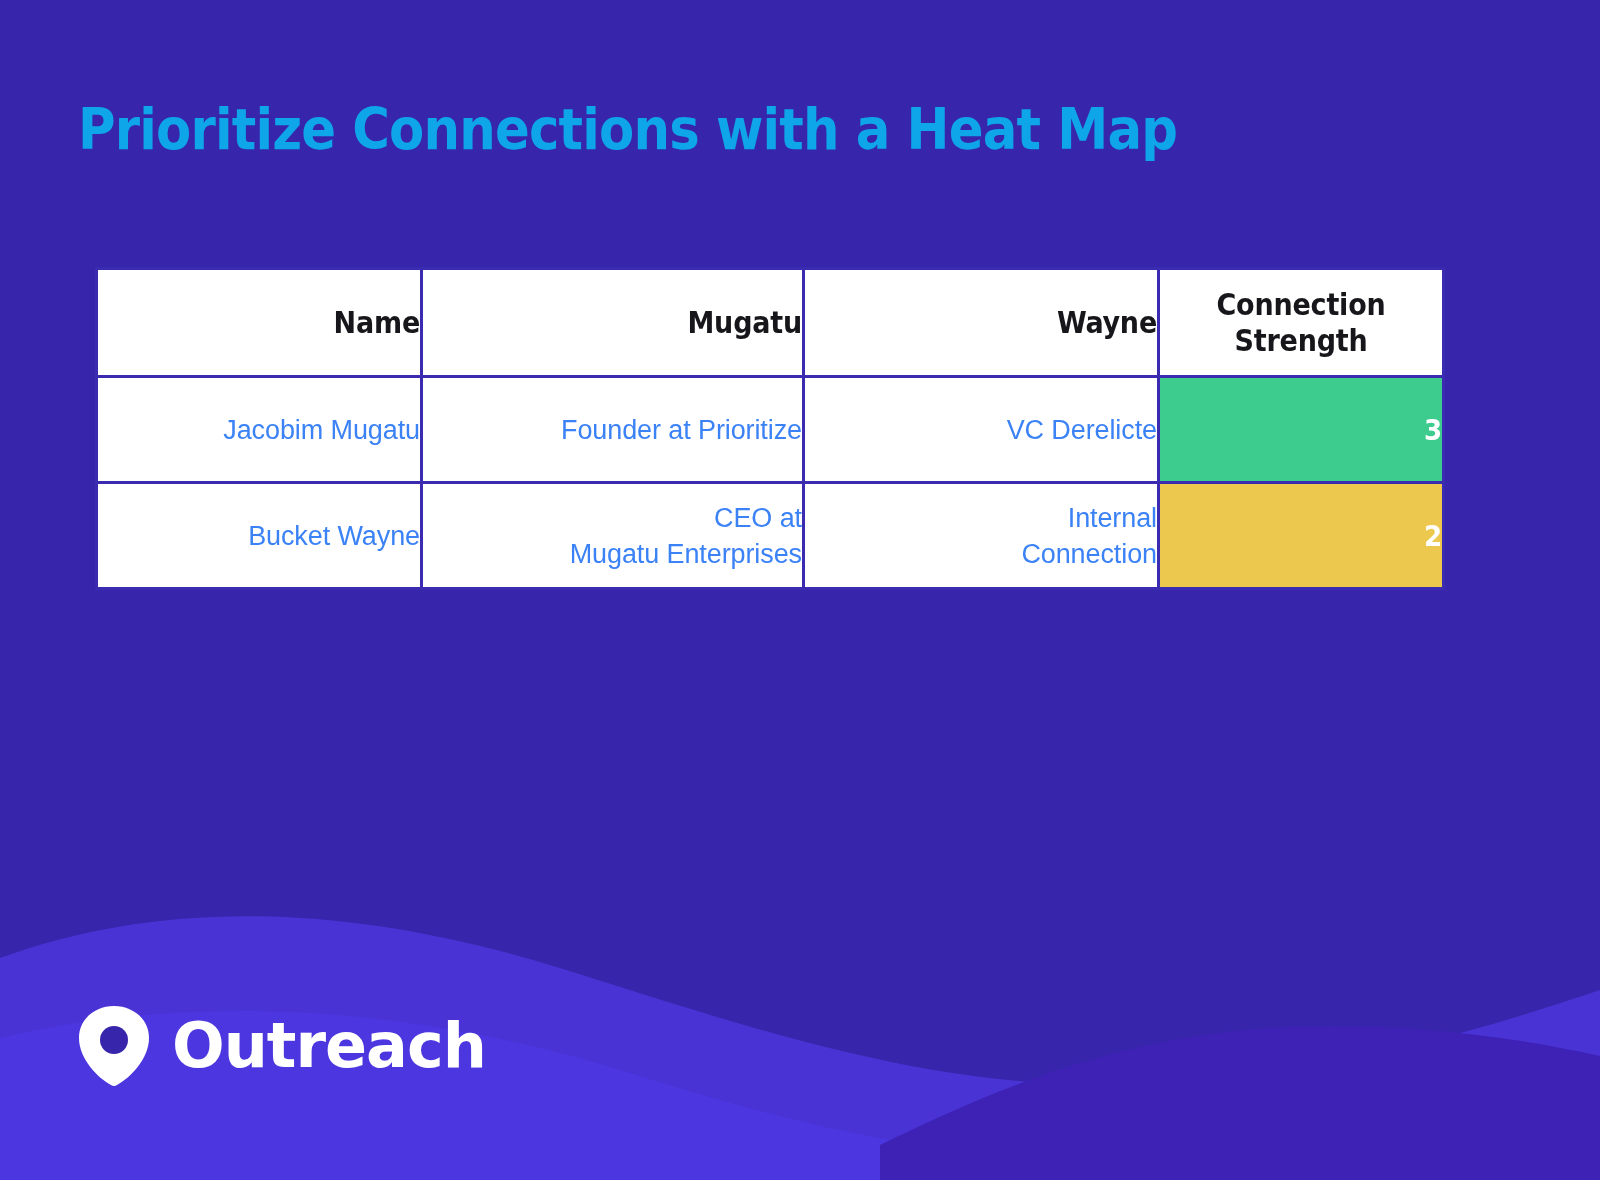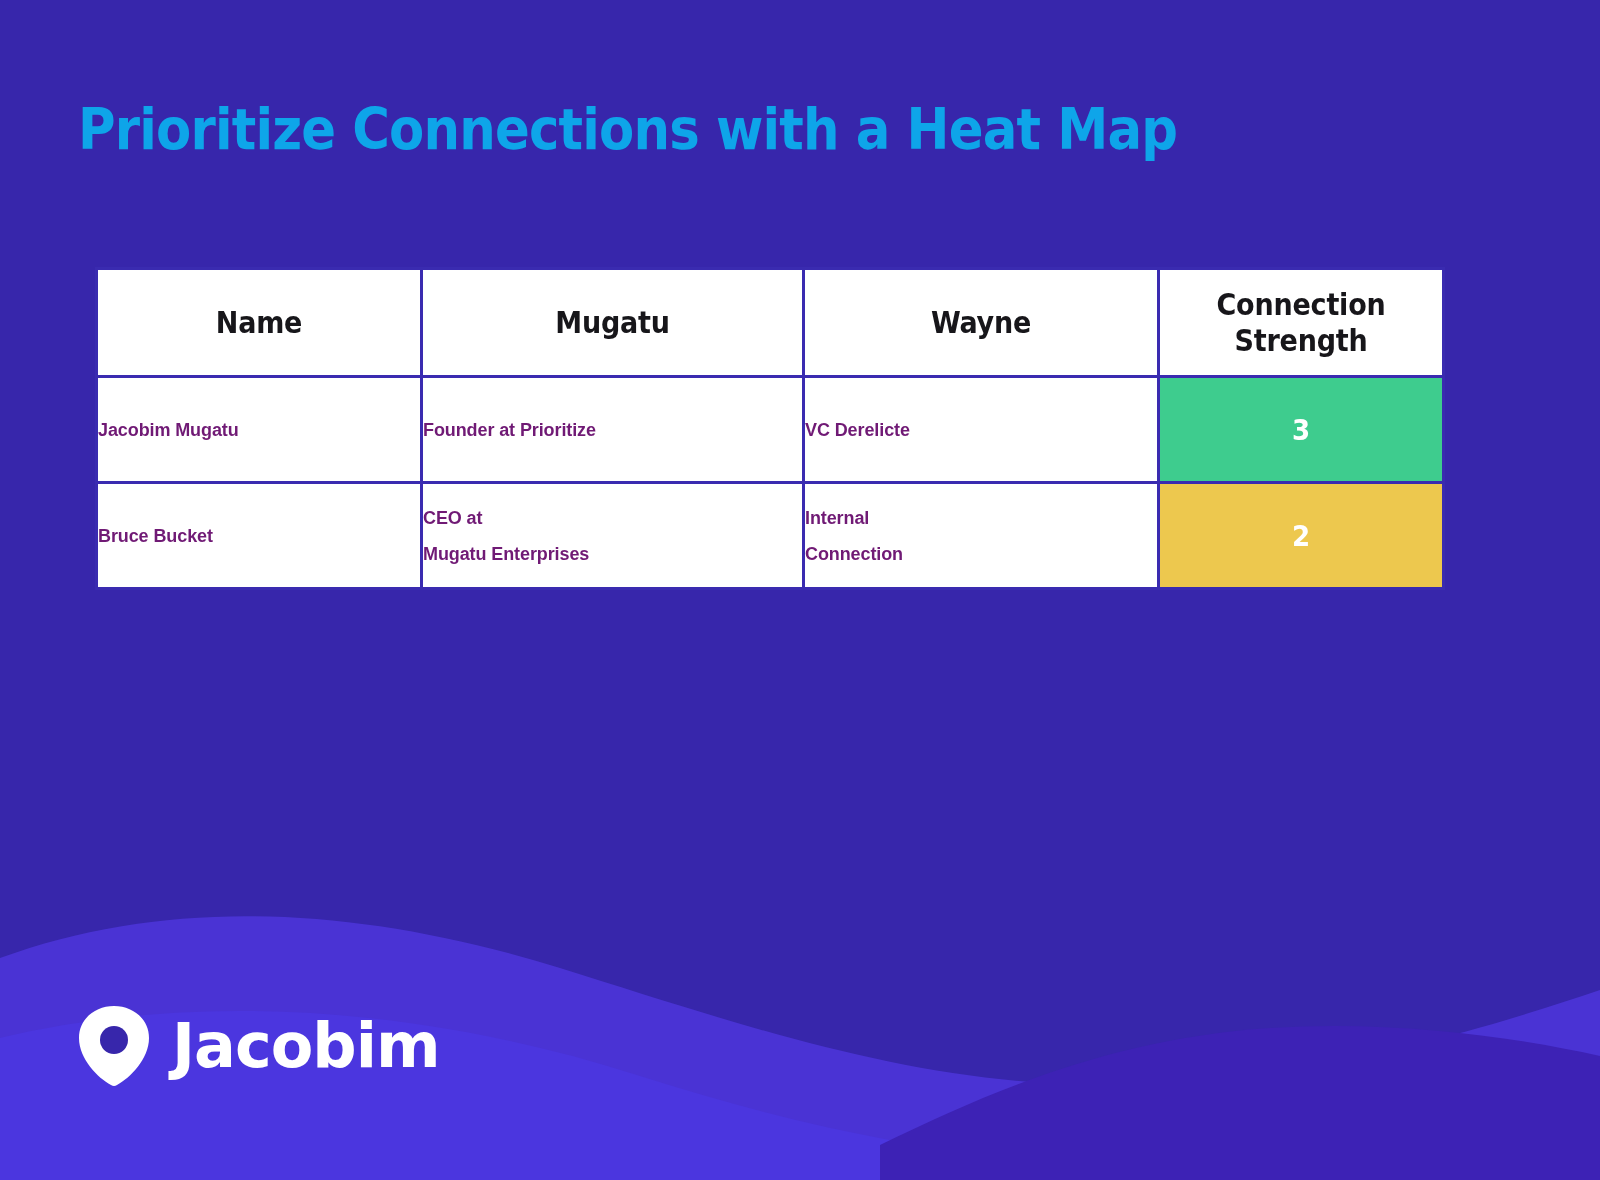--- a/index.html
+++ b/index.html
@@ -57,20 +57,21 @@
     top: 267px;
     width: 1347px;
     border-collapse: collapse;
     table-layout: fixed;
   }
   .table td, .table th {
     border: 3px solid #3a2bb0;
     background: #ffffff;
     padding: 0;
     vertical-align: middle;
+    text-align: right;
   }
 
   .col-name    { width: 325px; }
   .col-title   { width: 382px; }
   .col-bucket  { width: 355px; }
   .col-strength{ width: 285px; }
 
   .head-cell {
     height: 105px;
     color: #17161a;
@@ -82,24 +83,24 @@
     letter-spacing: -0.2px;
   }
   .head-cell.center {
     text-align: center;
     padding: 0 8px;
     line-height: 36px;
   }
 
   .body-cell {
     height: 103px;
-    color: #701a75;
-    font-size: 18px;
+    color: #3b82f6;
+    font-size: 27px;
     line-height: 36px;
-    font-weight: bold;
+    font-weight: normal;
     padding: 0 0 0 40px;
     letter-spacing: -0.1px;
   }
   .body-cell .twoline { display: block; }
 
   .strength-cell {
     text-align: center;
     color: #ffffff;
     font-size: 29px;
     font-weight: bold;
@@ -167,37 +168,37 @@
         </td>
         <td class="body-cell">
           <span class="twoline">VC Derelicte</span>
           <span class="twoline"></span>
         </td>
         <td class="body-cell strength-cell" style="background: rgb(62, 204, 142);">3</td>
       </tr>
 
 
       <tr>
-        <td class="body-cell">Bruce Bucket</td>
+        <td class="body-cell">Bucket Wayne</td>
         <td class="body-cell">
           <span class="twoline">CEO at</span>
           <span class="twoline">Mugatu Enterprises</span>
         </td>
         <td class="body-cell">
           <span class="twoline">Internal</span>
           <span class="twoline">Connection</span>
         </td>
         <td class="body-cell strength-cell" style="background: rgb(237, 200, 78);">2</td>
       </tr>
 
 
     </tbody>
   </table>
 
   <div class="logo">
     <svg class="logo-mark" viewBox="0 0 72 82" aria-hidden="true">
       <path d="M36 1 C55 1 71 14 71 33 C71 54 52 73 39 80 C37 81.3 35 81.3 33 80 C20 73 1 54 1 33 C1 14 17 1 36 1 Z" fill="#ffffff"></path>
       <circle cx="36" cy="35" r="14" fill="#3726ab"></circle>
     </svg>
-    <div class="logo-word">Jacobim</div>
+    <div class="logo-word">Outreach</div>
   </div>
 
 </div>
 
 </body></html>

